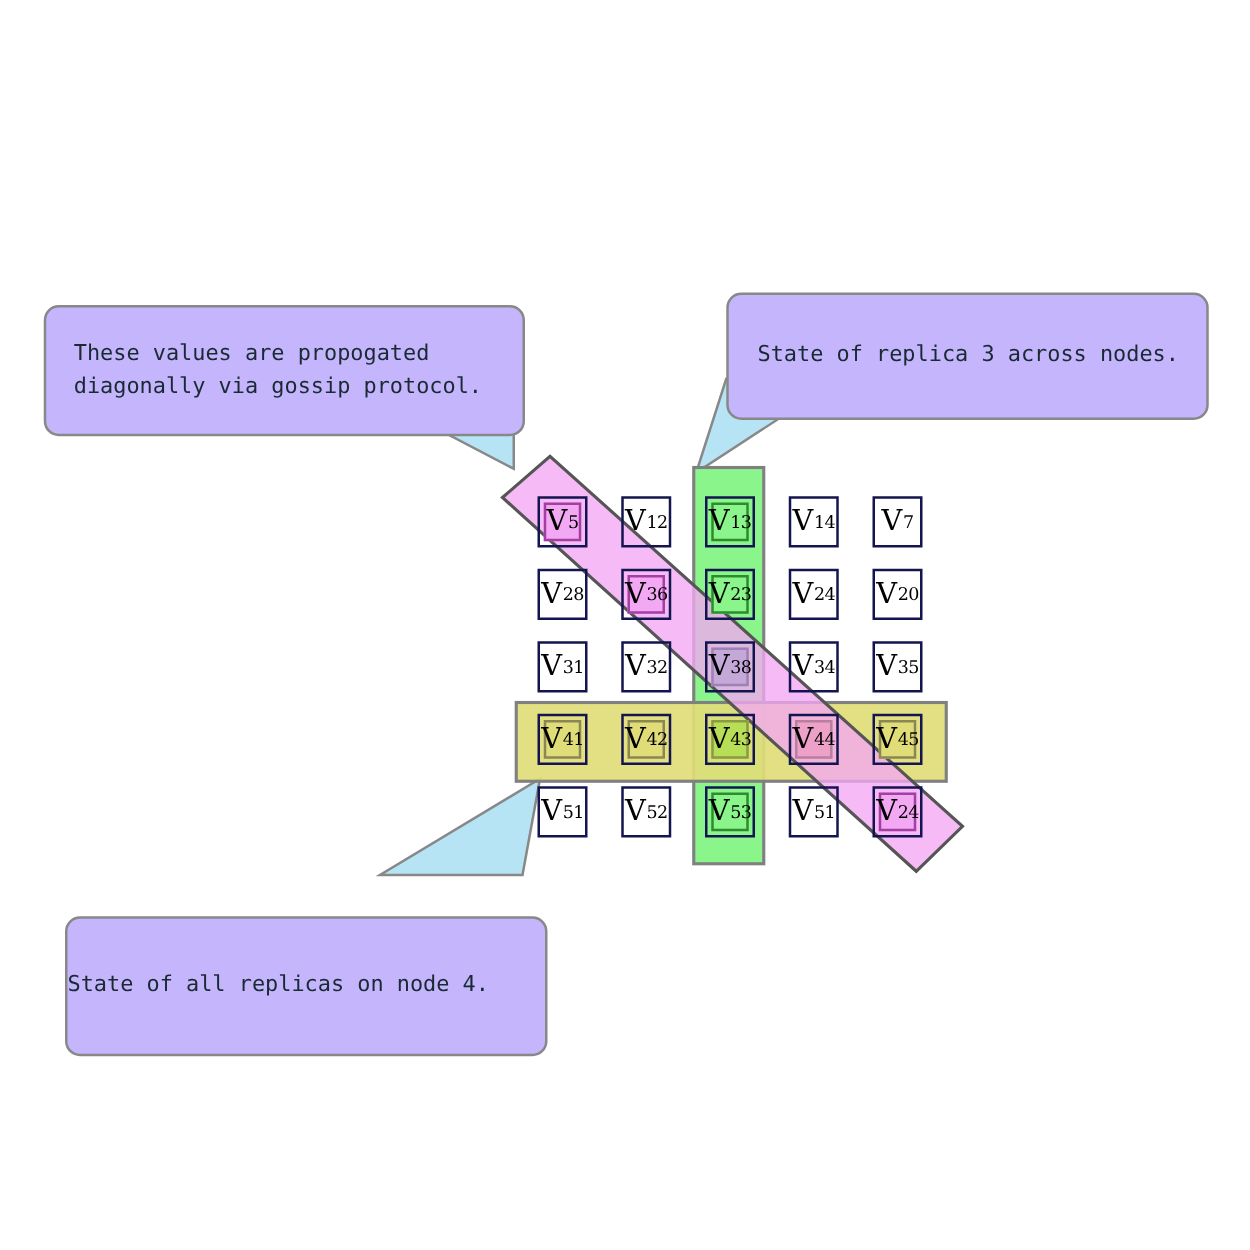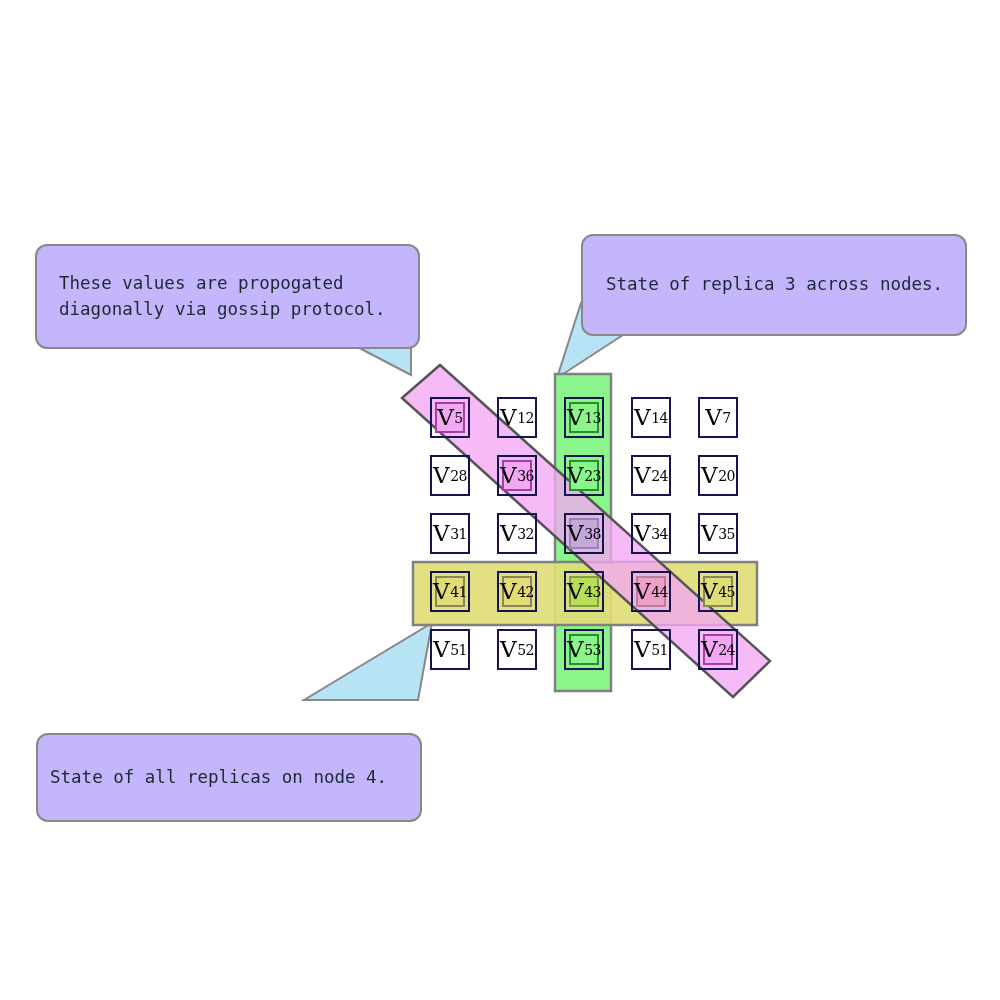--- a/index.html
+++ b/index.html
@@ -114,22 +114,21 @@
   }
   #callout-gossip {
     left: 35px;  top: 212px;  width: 385px; height: 105px;
     padding-left: 22px;
   }
   #callout-replica3 {
     left: 581px; top: 202px;  width: 386px; height: 102px;
     padding-left: 23px;
   }
   #callout-node4 {
-    left: 36px;  top: 701px;  width: 386px; height: 89px;
-    padding-left: 12px;
+    left: 52px;  top: 701px;  width: 386px; height: 112px;
   }
 </style>
 </head>
 <body>
 
 <div id="stage">
 
   <svg id="layer-callout-tails" class="layer" viewBox="0 0 1000 1000">
     <polygon fill="#b6e4f5" stroke="#888888" stroke-width="2" points="298,316 411,317 411,375"></polygon>
     <polygon fill="#b6e4f5" stroke="#888888" stroke-width="2" points="581,303 672,303 557,378"></polygon>

